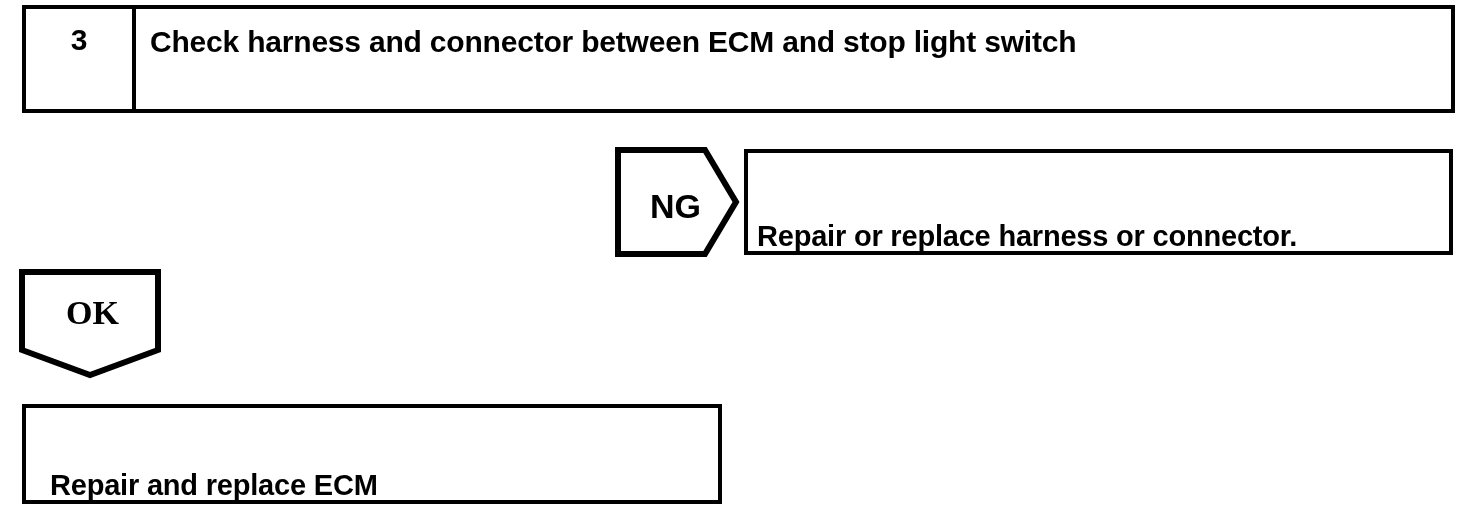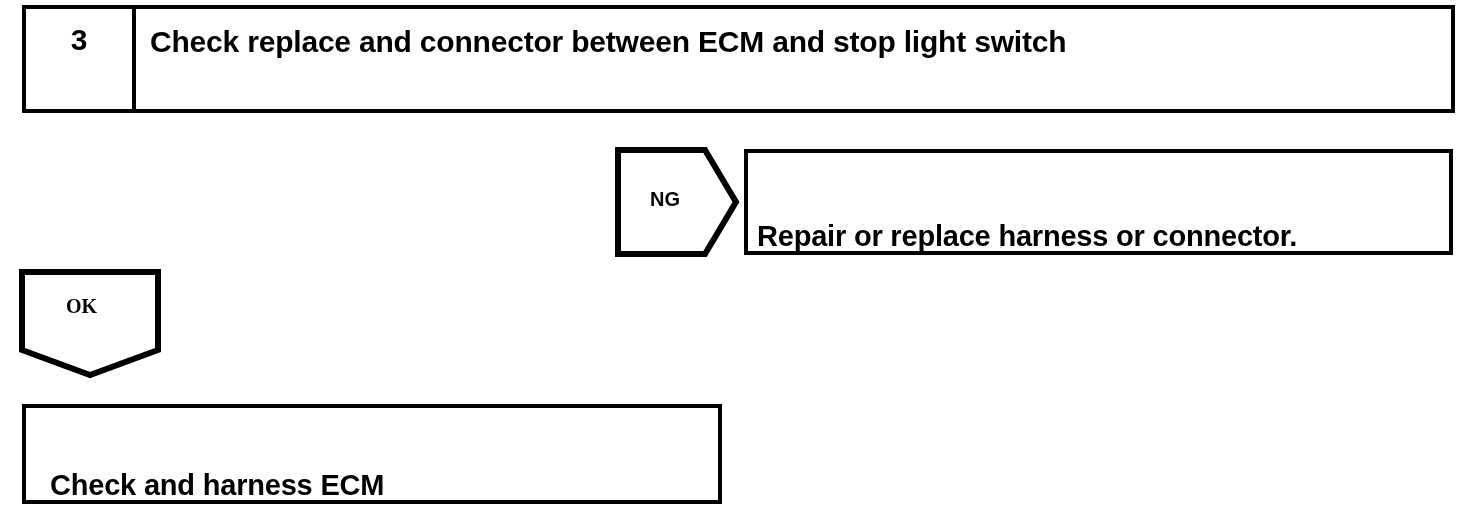--- a/index.html
+++ b/index.html
@@ -99,21 +99,21 @@
   
   .judge {
     position: absolute;
   }
   .judge svg {
     display: block;
     overflow: visible;
   }
   .judge-label {
     position: absolute;
-    font-size: 20px;
+    font-size: 34px;
     font-weight: bold;
     letter-spacing: 0px;
     font-stretch: condensed;
     line-height: 1;
     white-space: nowrap;
   }
 
   
   #judge-ng {
     left: 615px;
@@ -142,21 +142,21 @@
 </head>
 <body>
 
 <div id="page">
 
   <div class="flow-box step-row">
     <div class="step-num-cell">
       <span class="step-num">3</span>
     </div>
     <div class="step-text-cell">
-      <span class="step-text">Check replace and connector between ECM and stop light switch</span>
+      <span class="step-text">Check harness and connector between ECM and stop light switch</span>
     </div>
   </div>
 
   <div class="judge" id="judge-ng">
     <svg width="124" height="110" viewBox="0 0 124 110">
       <polygon points="3,3 90,3 121,55 90,107 3,107" fill="#ffffff" stroke="#000000" stroke-width="6" stroke-linejoin="miter"></polygon>
     </svg>
     <span class="judge-label">NG</span>
   </div>
 
@@ -165,16 +165,16 @@
   </div>
 
   <div class="judge" id="judge-ok">
     <svg width="142" height="110" viewBox="0 0 142 110">
       <polygon points="3,3 139,3 139,81 71,106 3,81" fill="#ffffff" stroke="#000000" stroke-width="6" stroke-linejoin="miter"></polygon>
     </svg>
     <span class="judge-label">OK</span>
   </div>
 
   <div class="flow-box action-box" id="ecm-box">
-    <span class="action-text">Check and harness ECM</span>
+    <span class="action-text">Repair and replace ECM</span>
   </div>
 
 </div>
 
 </body></html>

